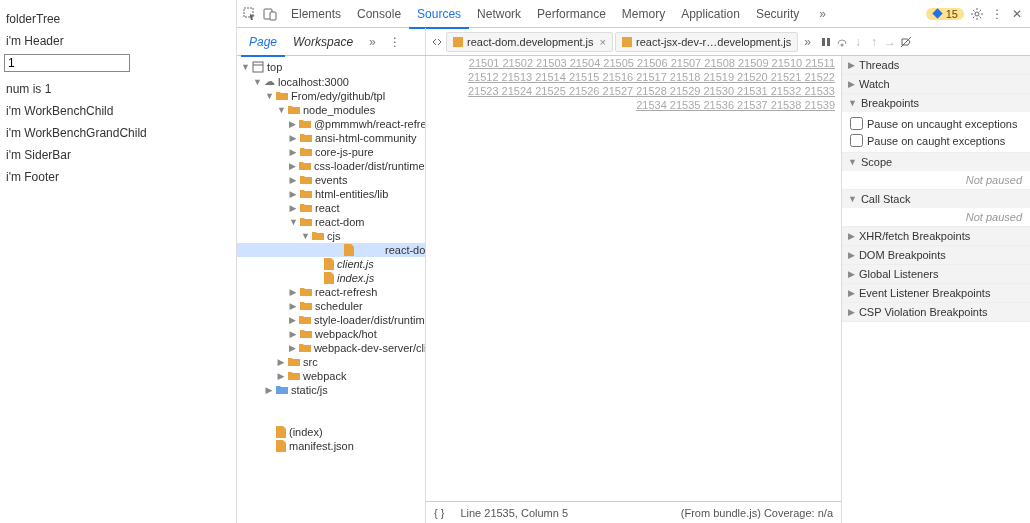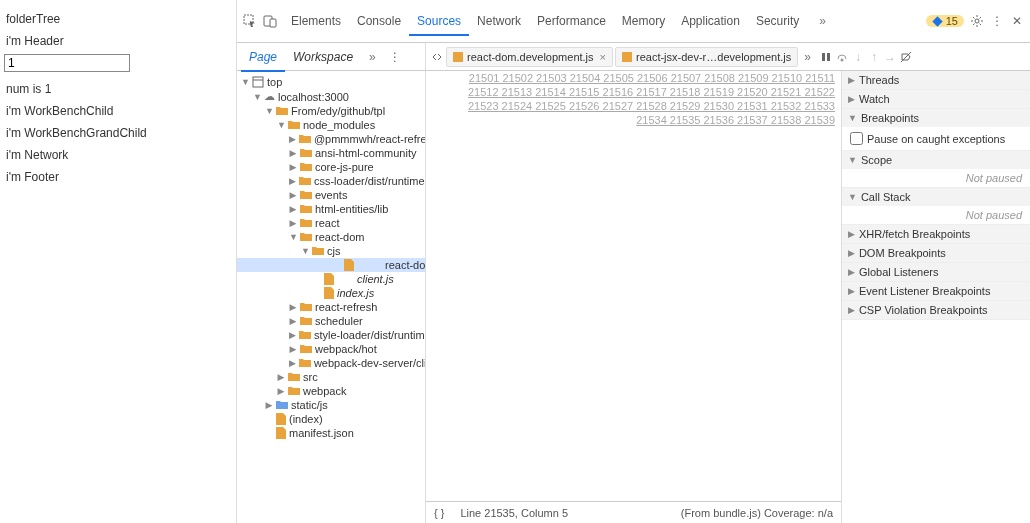--- a/index.html
+++ b/index.html
@@ -1,21 +1,21 @@
 <!DOCTYPE html>
 <html><head>
 <meta charset="utf-8">
 <style>
 * { margin: 0; padding: 0; box-sizing: border-box; font-family: Arial, sans-serif; }
 body { display: flex; width: 1030px; height: 523px; overflow: hidden; font-size: 12px; color: #333; }
 .app-pane { width: 237px; border-right: 1px solid #ddd; padding: 8px 4px; }
 .app-pane div { padding: 4px 2px; }
 .app-input { width: 126px; border: 1px solid #888; padding: 1px 3px; font-size: 12px; margin: 2px 0 6px 0; }
 .devtools { flex: 1; display: flex; flex-direction: column; background: #fff; }
-.dt-top { display: flex; align-items: center; height: 43px; border-bottom: 1px solid #ccc; padding: 0 6px; gap: 6px; color: #555; }
+.dt-top { display: flex; align-items: center; height: 28px; border-bottom: 1px solid #ccc; padding: 0 6px; gap: 6px; color: #555; }
 .dt-top .tab { padding: 6px 8px; cursor: pointer; }
 .dt-top .tab.active { color: #1a73e8; border-bottom: 2px solid #1a73e8; }
 .dt-top .sp { flex: 1; }
 .dt-icon { width: 14px; height: 14px; display: inline-flex; align-items: center; justify-content: center; color: #666; }
 .dt-sub { display: flex; align-items: center; height: 28px; border-bottom: 1px solid #ccc; }
 .dt-sub-left { display: flex; align-items: center; padding: 0 4px; gap: 4px; width: 189px; border-right: 1px solid #ddd; height: 100%; }
 .dt-sub-left .stab { padding: 6px 8px; cursor: pointer; font-style: italic; }
 .dt-sub-left .stab.active { color: #1a73e8; border-bottom: 2px solid #1a73e8; }
 .dt-sub-mid { flex: 1; display: flex; align-items: center; padding: 0 4px; gap: 2px; overflow: hidden; }
 .ftab { display: flex; align-items: center; gap: 4px; padding: 3px 6px; border: 1px solid #ddd; background: #f5f5f5; font-size: 11px; border-radius: 2px; white-space: nowrap; }
@@ -45,21 +45,21 @@
 </head>
 <body>
 
 <div class="app-pane">
   <div>folderTree</div>
   <div>i'm Header</div>
   <input class="app-input" value="1" style="">
   <div>num is 1</div>
   <div>i'm WorkBenchChild</div>
   <div>i'm WorkBenchGrandChild</div>
-  <div>i'm Network</div>
+  <div>i'm SiderBar</div>
   <div>i'm Footer</div>
 </div>
 
 <div class="devtools">
   <div class="dt-top">
     <span class="dt-icon">
         <svg width="14" height="14" viewBox="0 0 14 14">
           <rect x="1" y="1" width="9" height="9" fill="none" stroke="#666" stroke-dasharray="2 1"></rect>
           <path d="M7 7 L12 9 L9 10 L10 13 L8 13 L7 10 Z" fill="#666"></path>
         </svg>
@@ -272,21 +272,21 @@
           </span>
           <span>react-dom.developm</span>
         </div>
         <div class="tree-row" style="padding-left: 76px;">
           <span class="tw"></span>
           <span>
             <svg width="10" height="12">
               <path d="M0 0h7l3 3v9H0z" fill="#e8a33d"></path>
             </svg>
           </span>
-          <span style="font-style: italic; margin-left: 20px;">client.js</span>
+          <span style="font-style: italic;">client.js</span>
         </div>
         <div class="tree-row" style="padding-left: 76px;">
           <span class="tw"></span>
           <span>
             <svg width="10" height="12">
               <path d="M0 0h7l3 3v9H0z" fill="#e8a33d"></path>
             </svg>
           </span>
           <span style="font-style: italic;">index.js</span>
         </div>
@@ -355,21 +355,21 @@
         </div>
         <div class="tree-row" style="padding-left: 28px;">
           <span class="tw">▶</span>
           <span>
             <svg width="12" height="10">
               <path d="M0 1h4l1 1h7v7H0z" fill="#6aa0e8"></path>
             </svg>
           </span>
           <span>static/js</span>
         </div>
-        <div class="tree-row" style="padding-left: 28px;">
+        <div class="tree-row" style="padding-left: 28px; margin-top: 28px;">
           <span class="tw"></span>
           <span>
             <svg width="10" height="12">
               <path d="M0 0h7l3 3v9H0z" fill="#e8a33d"></path>
             </svg>
           </span>
           <span>(index)</span>
         </div>
         <div class="tree-row" style="padding-left: 28px;">
           <span class="tw"></span>
@@ -486,20 +486,24 @@
           </div>
         </div>
       <div class="rp-sec">
         <div class="rp-hdr">
             <span class="tw2">▼</span>
             <span>Breakpoints</span>
           </div>
         <div class="rp-body">
           <label class="rp-chk">
               <input type="checkbox" style="">
+              <span>Pause on uncaught exceptions</span>
+            </label>
+          <label class="rp-chk">
+              <input type="checkbox" style="">
               <span>Pause on caught exceptions</span>
             </label>
         </div>
       </div>
       <div class="rp-sec">
         <div class="rp-hdr">
             <span class="tw2">▼</span>
             <span>Scope</span>
           </div>
         <div class="rp-np">Not paused</div>

